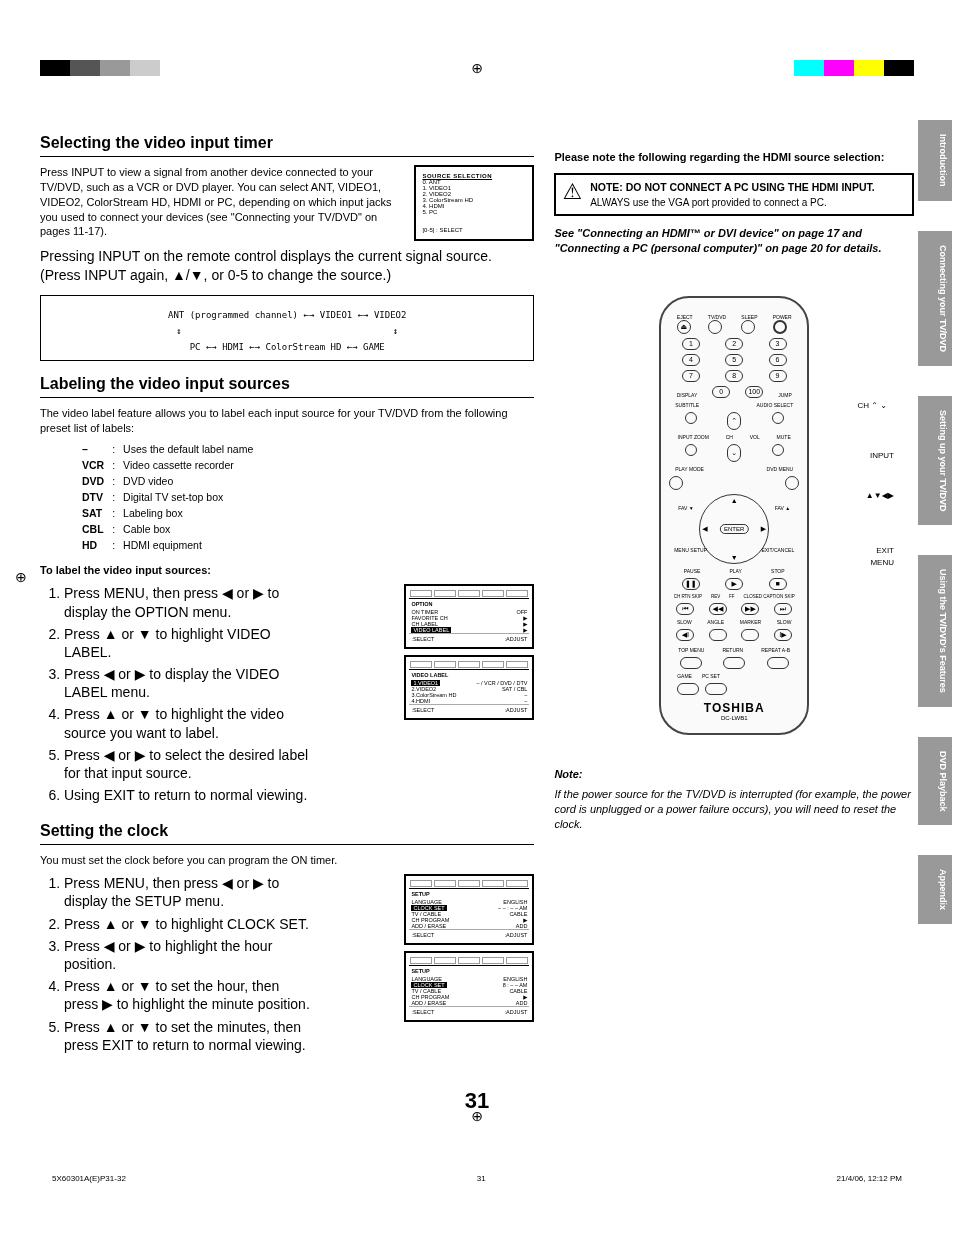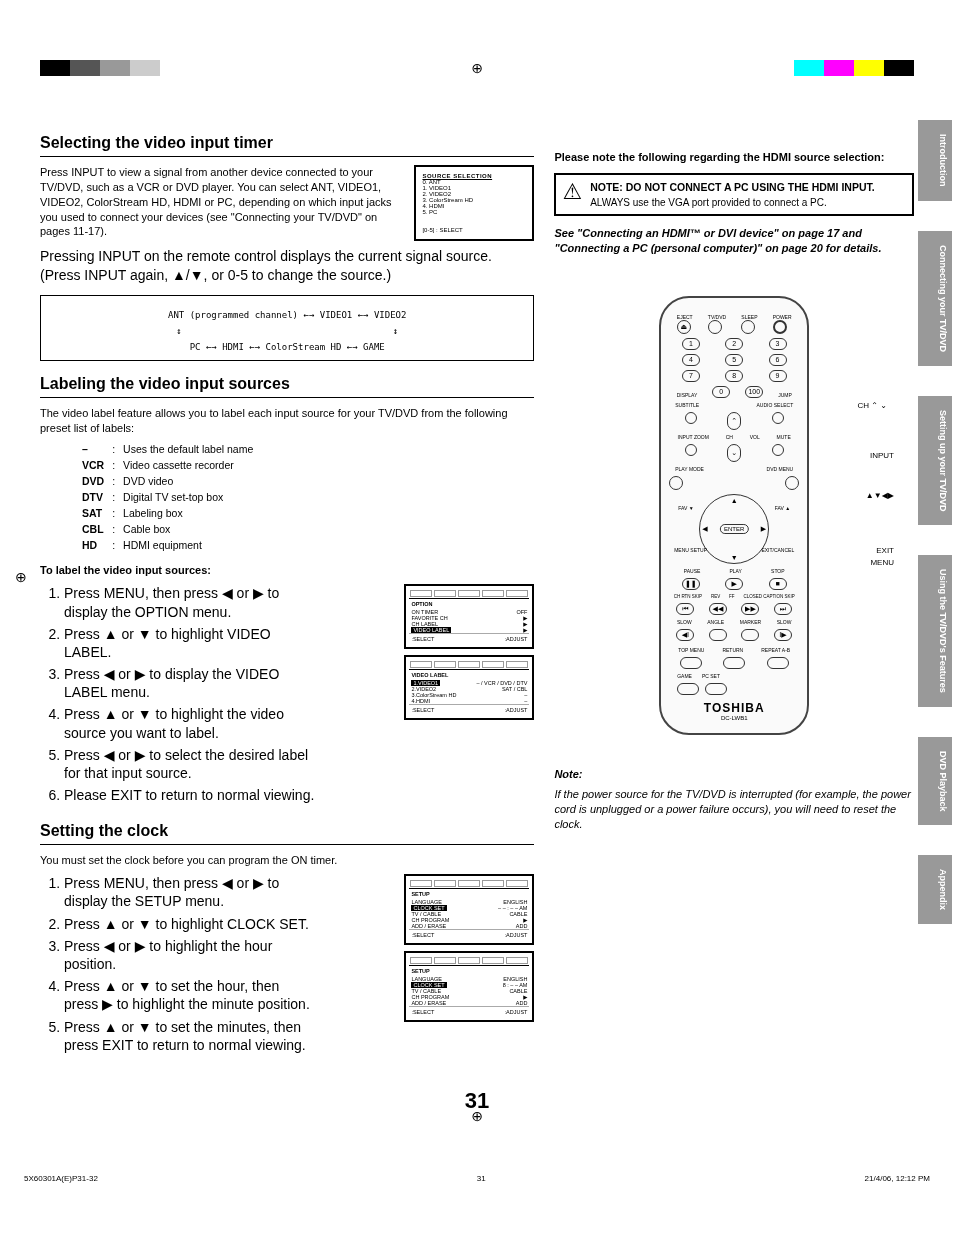--- a/index.html
+++ b/index.html
@@ -38,21 +38,21 @@
   .menu-shot .hdr { font-weight: bold; font-size: 5.5px; padding: 2px; }
   .menu-shot .ftr { display:flex; justify-content:space-between; padding:2px; border-top:1px solid #aaa; }
   .menu-shot .inv { background:#000; color:#fff; padding:0 2px; }
   .note-head { font-weight: bold; font-size: 11px; }
   .warning-box { border: 2px solid #000; padding: 6px; margin-top: 8px; display: flex; gap: 8px; align-items: flex-start; font-size: 10px; }
   .warning-box .tri { font-size: 22px; line-height: 1; }
   .warning-box .txt .headline { font-weight: 900; font-family: Arial Black, Arial; font-size: 10.5px; }
   .side-tabs { position: absolute; right: -38px; top: 0; width: 34px; display: flex; flex-direction: column; gap: 30px; }
   .tab { background: #999; color: #fff; font-size: 9px; font-weight: bold; writing-mode: vertical-rl; text-align: center; padding: 14px 4px; border-radius: 0; }
   .pagenum { text-align: center; font-size: 22px; font-weight: bold; margin-top: 30px; }
-  .footer { display: flex; justify-content: space-between; font-size: 8px; margin-top: 20px; padding: 0 24px; }
+  .footer { display: flex; justify-content: space-between; font-size: 8px; margin-top: 20px; padding: 0 52px; }
   .remote-box { border: 2px solid #444; border-radius: 30px; width: 150px; margin: 40px auto 10px; padding: 12px 8px; position: relative; background:#fafafa; }
   .remote-box .row { display:flex; justify-content:space-around; margin:4px 0; }
   .remote-box .btn { width:18px; height:12px; border:1.5px solid #333; border-radius:9px; font-size:7px; display:flex; align-items:center; justify-content:center; }
   .remote-box .circ { width:14px; height:14px; border:1.5px solid #333; border-radius:50%; }
   .remote-box .lbl { font-size:5px; text-align:center; }
   .remote-box .dpad { position:relative; width:70px; height:70px; margin:4px auto; border:1.5px solid #333; border-radius:50%; }
   .remote-box .dpad .enter { position:absolute; top:50%; left:50%; transform:translate(-50%,-50%); font-size:6px; border:1px solid #333; border-radius:8px; padding:1px 3px;}
   .remote-box .brand { text-align:center; font-weight:bold; font-size:12px; margin-top:6px; letter-spacing:1px;}
   .remote-box .model { text-align:center; font-size:6px; }
   .remote-annot { position:absolute; font-size:8px; }
@@ -145,21 +145,21 @@
           </table>
         <p class="bold" style="margin-top:8px;">To label the video input sources:</p>
         <div class="twocol-block">
           <div class="instr">
             <ol>
               <li>Press MENU, then press ◀ or ▶ to display the OPTION menu.</li>
               <li>Press ▲ or ▼ to highlight VIDEO LABEL.</li>
               <li>Press ◀ or ▶ to display the VIDEO LABEL menu.</li>
               <li>Press ▲ or ▼ to highlight the video source you want to label.</li>
               <li>Press ◀ or ▶ to select the desired label for that input source.</li>
-              <li>Please EXIT to return to normal viewing.</li>
+              <li>Using EXIT to return to normal viewing.</li>
             </ol>
           </div>
           <div class="shots">
             <div class="menu-shot">
               <div class="tabbar">
                   <span></span>
                   <span></span>
                   <span></span>
                   <span></span>
                   <span></span>

